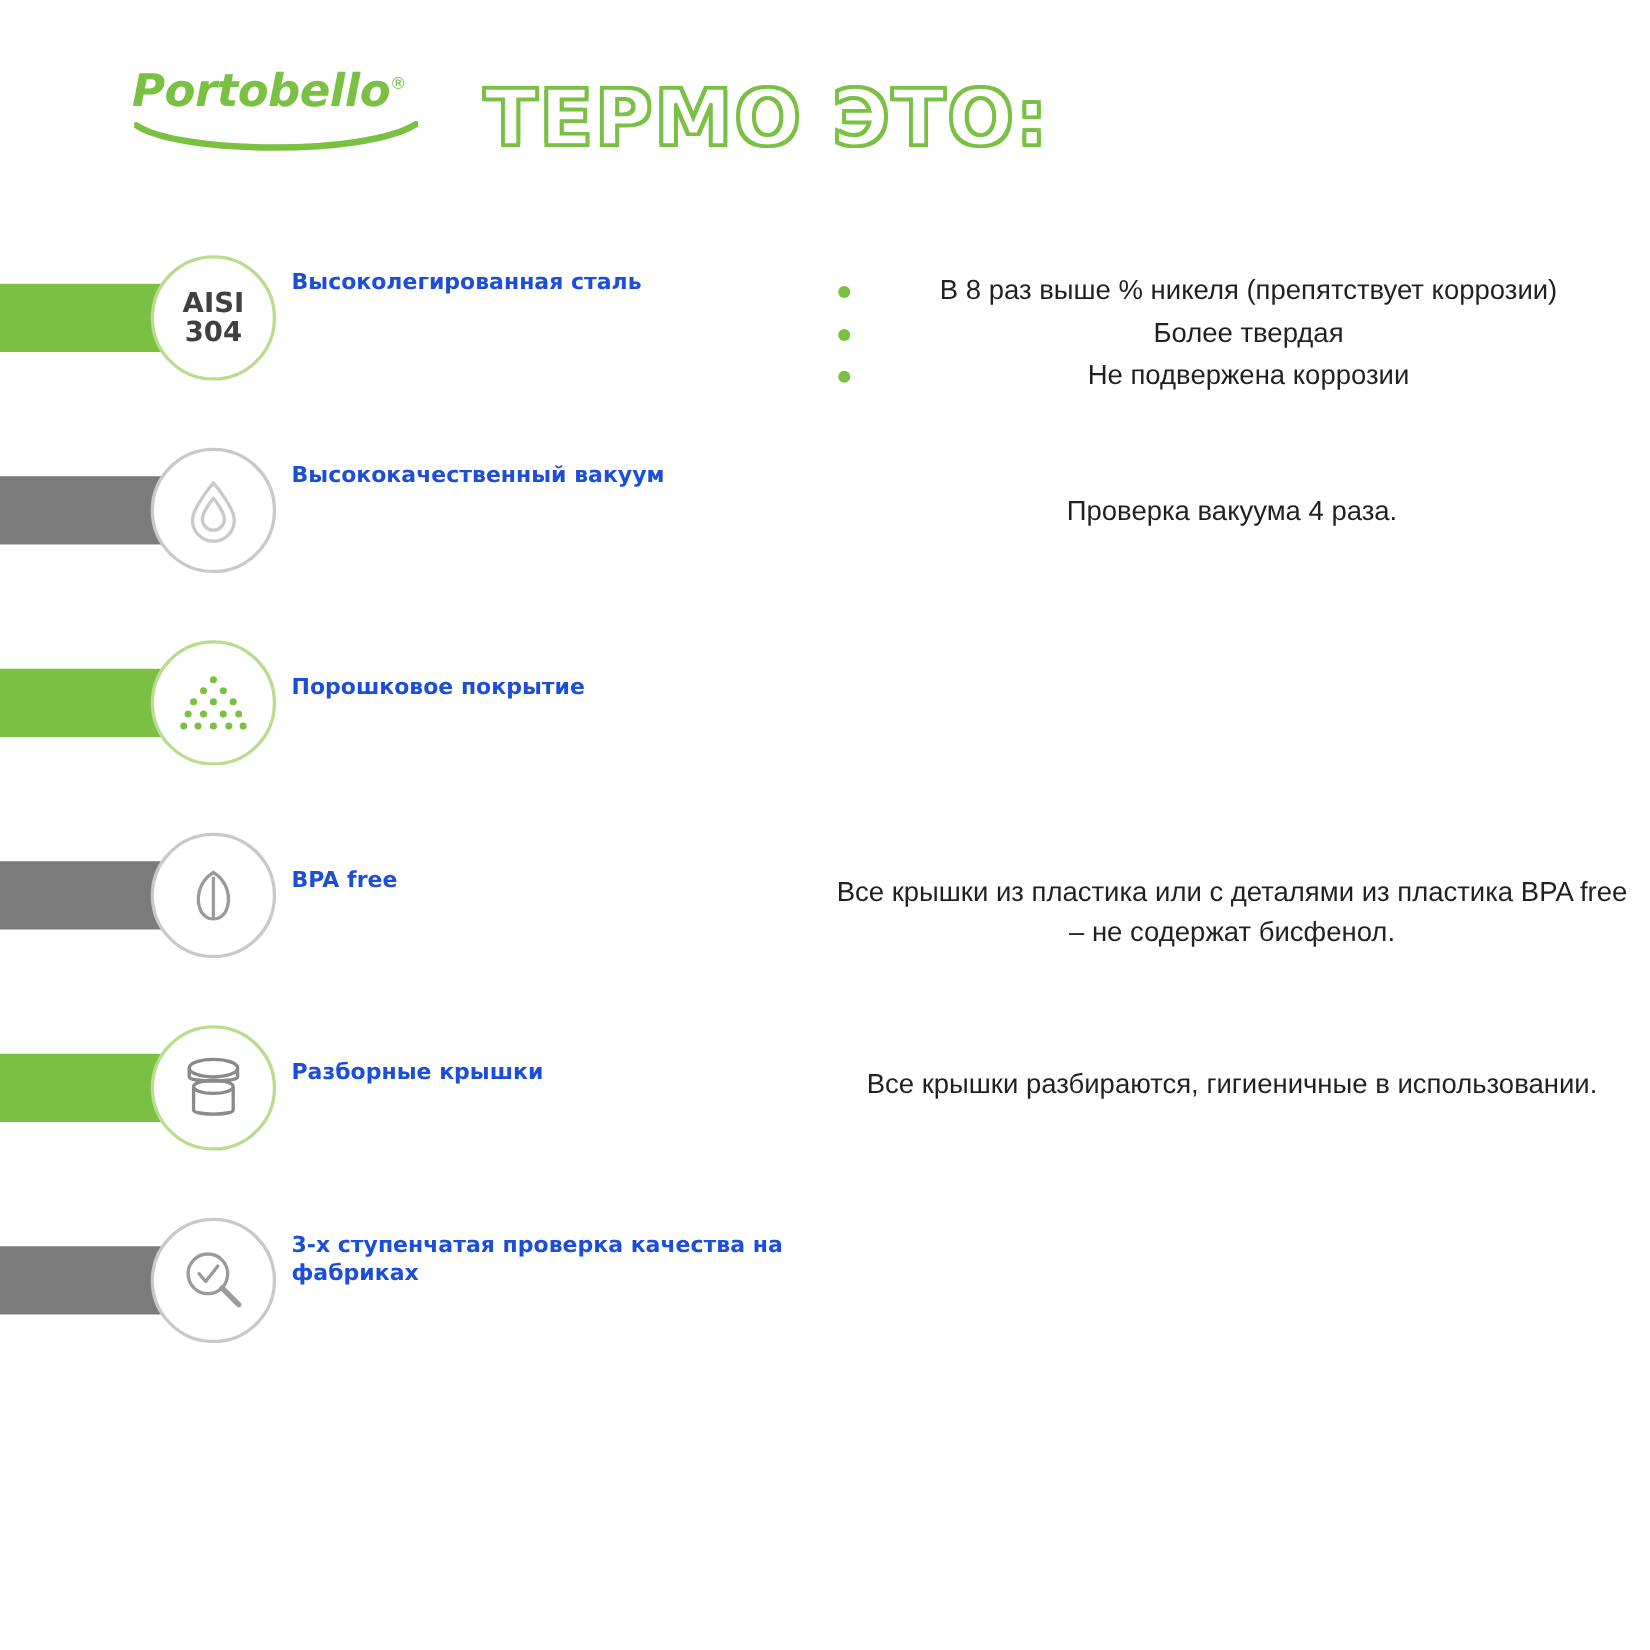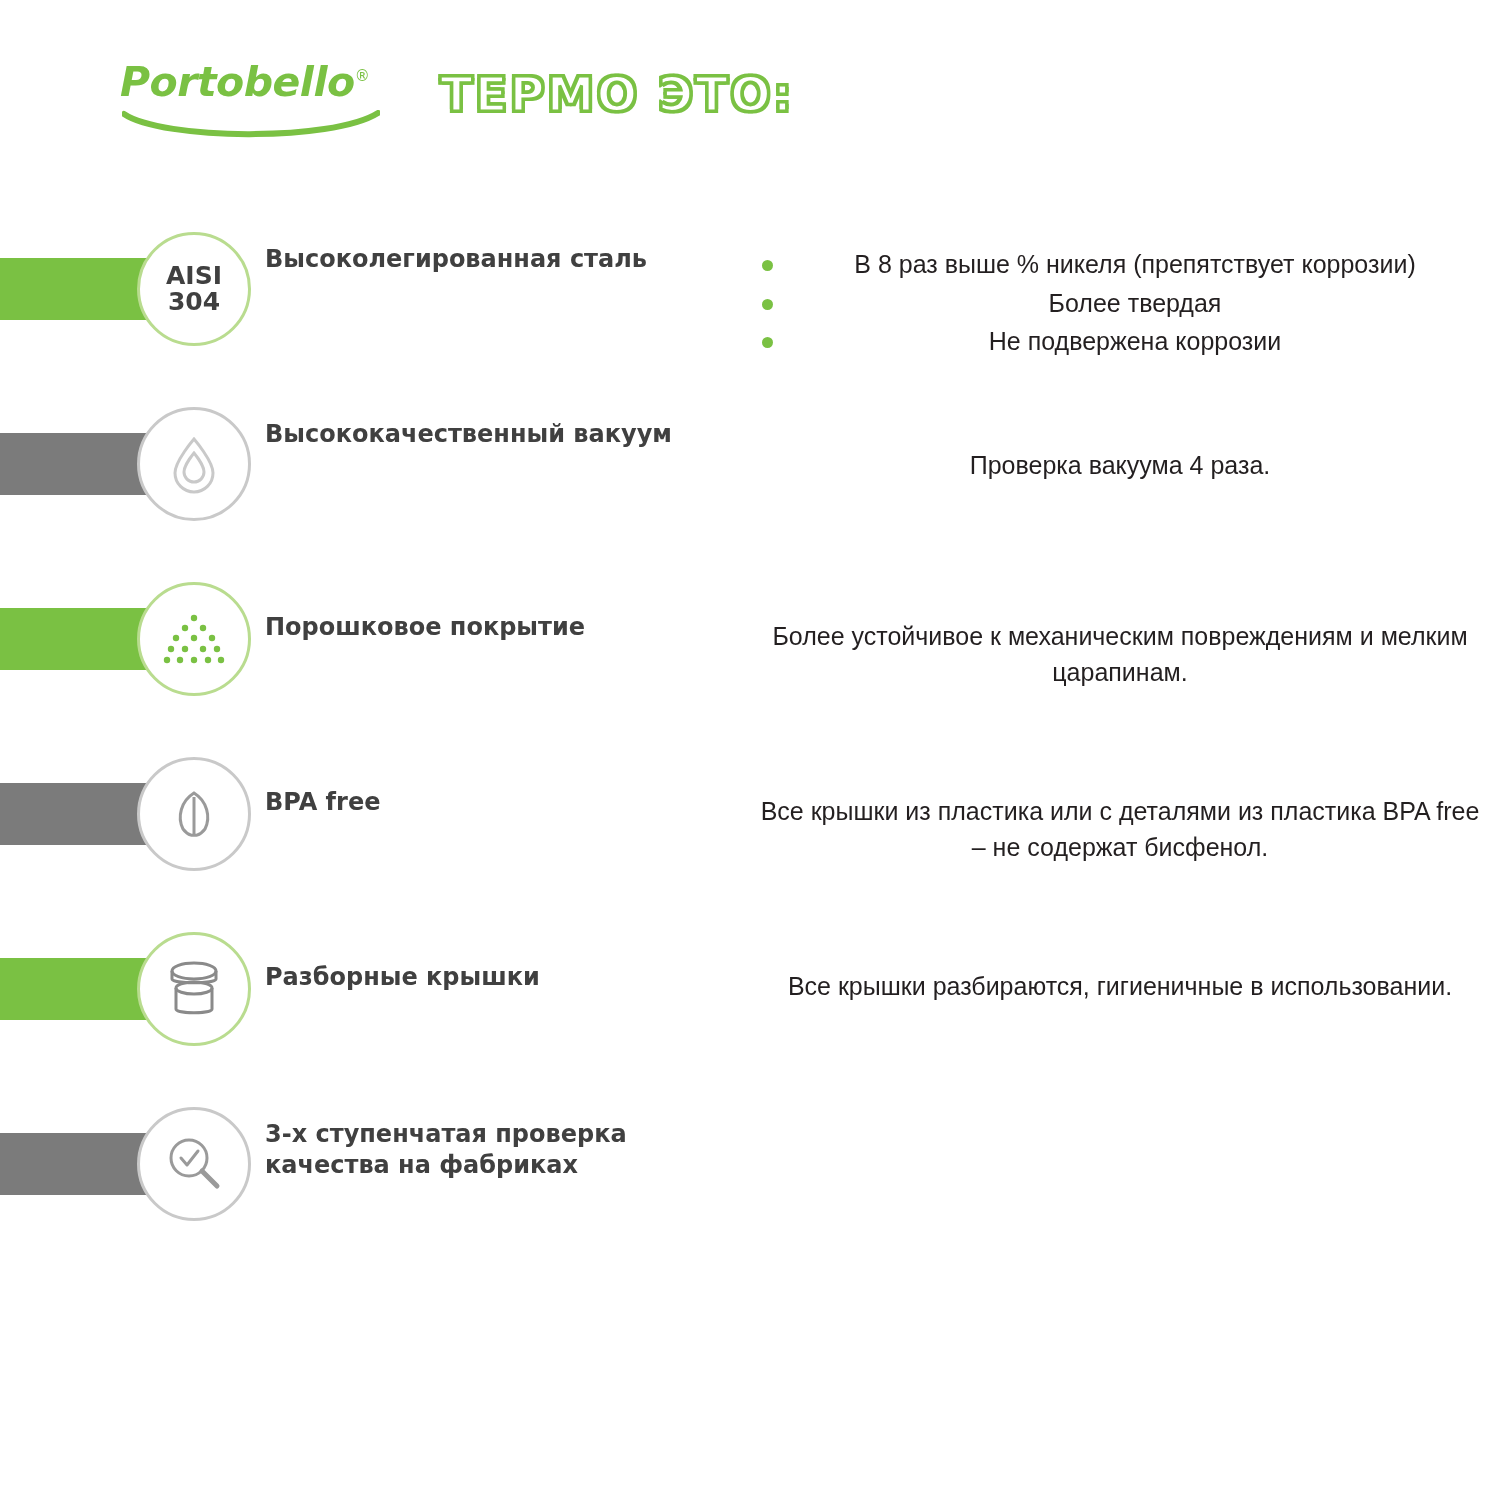--- a/index.html
+++ b/index.html
@@ -53,21 +53,21 @@
     top: 48px;
     width: 258px;
     height: 34px;
   }
   .title {
     position: absolute;
     left: 440px;
     top: 18px;
     font-family: "DejaVu Sans", sans-serif;
     font-weight: bold;
-    font-size: 48px;
+    font-size: 71px;
     letter-spacing: 2px;
     color: #ffffff;
     -webkit-text-stroke: 3px #7ac143;
     text-shadow:
       -2px -2px 0 #7ac143, 2px -2px 0 #7ac143,
       -2px 2px 0 #7ac143, 2px 2px 0 #7ac143;
     white-space: nowrap;
   }
 
   
@@ -118,23 +118,23 @@
     text-align: center;
   }
 
   .heading {
     position: absolute;
     left: 265px;
     top: 34px;
     width: 470px;
     font-family: "DejaVu Sans", sans-serif;
     font-weight: bold;
-    font-size: 24px;
+    font-size: 20px;
     line-height: 1.28;
-    color: #404040;
+    color: #1d4ed8;
   }
   .heading.one-line { top: 52px; }
 
   .desc {
     position: absolute;
     left: 760px;
     top: 38px;
     width: 720px;
     font-size: 25px;
     line-height: 1.45;
@@ -235,21 +235,20 @@
             <circle cx="56" cy="39" r="3.2"></circle>
           <circle cx="6" cy="50" r="3.2"></circle>
             <circle cx="19" cy="50" r="3.2"></circle>
             <circle cx="33" cy="50" r="3.2"></circle>
             <circle cx="47" cy="50" r="3.2"></circle>
             <circle cx="60" cy="50" r="3.2"></circle>
         </g>
       </svg>
     </div>
     <div class="heading one-line">Порошковое покрытие</div>
-    <div class="desc mid">Более устойчивое к механическим повреждениям и мелким царапинам.</div>
   </div>
 
   <div class="row">
     <div class="bar grey"></div>
     <div class="badge grey">
       <svg width="62" height="62" viewBox="0 0 62 62">
         <path d="M31 10 C 18 18, 14 34, 20 46 C 26 54, 31 52, 31 52 C 31 52, 36 54, 42 46 C 48 34, 44 18, 31 10 Z" fill="none" stroke="#9a9a9a" stroke-width="3"></path>
         <path d="M31 14 L 31 52" fill="none" stroke="#9a9a9a" stroke-width="3"></path>
       </svg>
     </div>

